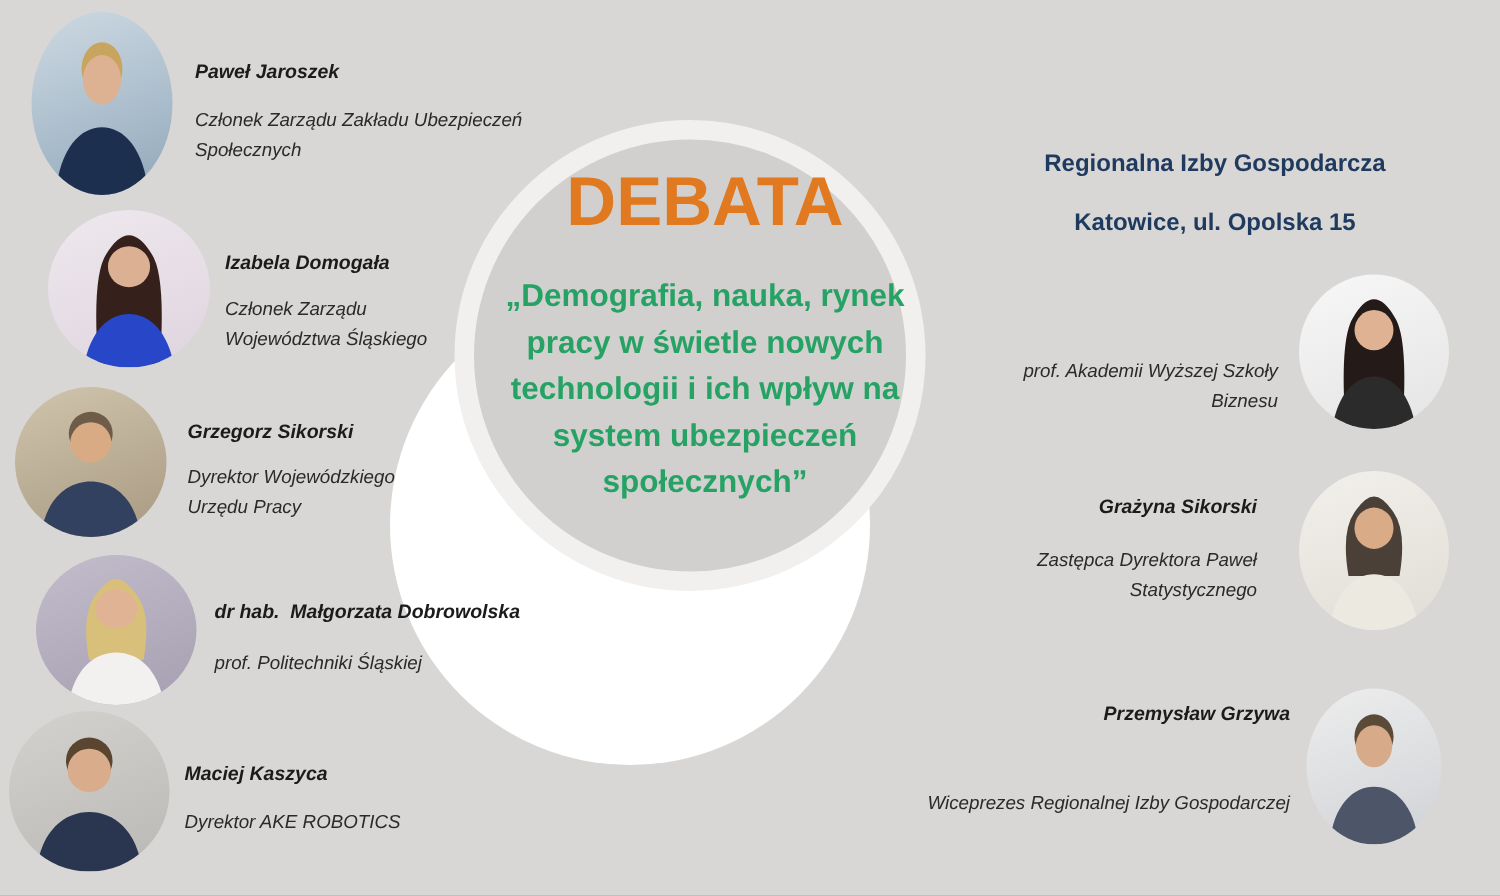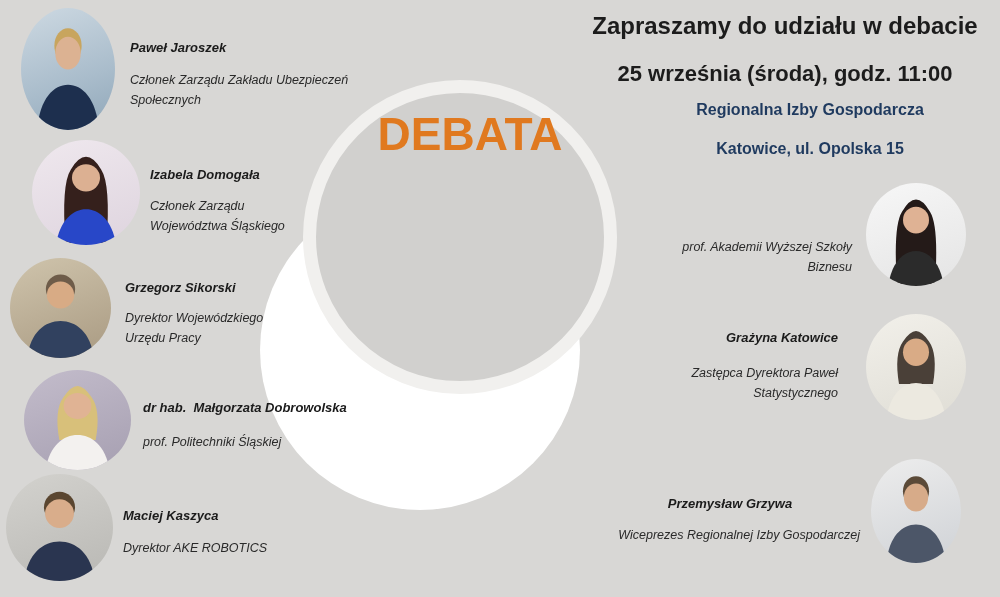--- a/index.html
+++ b/index.html
@@ -58,38 +58,35 @@
   .av-r2{left:866px;top:314px;width:100px;height:106px;--hair:#4a4038;--skin:#d9ab86;--suit:#ece9e0;background:linear-gradient(160deg,#f2f0ea 0%,#dfddd5 100%);}
   .av-r3{left:871px;top:459px;width:90px;height:104px;--hair:#5b4a38;--skin:#d7ab89;--suit:#4c5668;background:linear-gradient(160deg,#ededed 0%,#cfd2d6 100%);}
   
   .nm-l1{left:130px;top:40px;}   .tt-l1{left:130px;top:70px;width:235px;}
   .nm-l2{left:150px;top:167px;}  .tt-l2{left:150px;top:196px;width:165px;}
   .nm-l3{left:125px;top:280px;}  .tt-l3{left:125px;top:308px;width:175px;}
   .nm-l4{left:143px;top:400px;}  .tt-l4{left:143px;top:432px;width:230px;}
   .nm-l5{left:123px;top:508px;}  .tt-l5{left:123px;top:538px;width:220px;}
   .nm-r1{right:148px;top:205px;width:260px;} .tt-r1{right:148px;top:237px;width:170px;}
   .nm-r2{right:162px;top:330px;width:260px;} .tt-r2{right:162px;top:363px;width:175px;}
-  .nm-r3{right:140px;top:496px;width:260px;text-align:center;} .tt-r3{right:140px;top:525px;width:320px;}
+  .nm-r3{right:140px;top:468px;width:260px;} .tt-r3{right:140px;top:525px;width:320px;}
 </style>
 </head>
 <body>
 
 <div class="poster">
 
   <div class="circle-white"></div>
   <div class="circle-main"></div>
 
   <div class="center-block">
     <h1 class="debate-title">DEBATA</h1>
+    <p class="debate-topic">„Demografia, nauka, rynek pracy w świetle nowych technologii i ich wpływ na system ubezpieczeń społecznych”</p>
   </div>
 
-  <div class="header-block">
-    <p class="invite-line">Zapraszamy do udziału w debacie</p>
-    <p class="datetime-line">25 września (środa), godz. 11:00</p>
-  </div>
   <div class="venue-block">
     <p class="venue-name">Regionalna Izby Gospodarcza</p>
     <p class="venue-address">Katowice, ul. Opolska 15</p>
   </div>
 
   <div class="avatar av-l1">
     <svg viewBox="0 0 100 100" preserveAspectRatio="none">
       <circle class="hair" cx="50" cy="31" r="14.5"></circle>
         <circle class="face" cx="50" cy="37" r="13.5"></circle>
       <path class="bodyshape" d="M17 100 C20 74 35 63 50 63 C65 63 80 74 83 100 Z"></path>
@@ -140,21 +137,21 @@
 
   <div class="sp-title right-al tt-r1">prof. Akademii Wyższej Szkoły Biznesu</div>
   <div class="avatar av-r1">
     <svg viewBox="0 0 100 100" preserveAspectRatio="none">
       <path class="hair" d="M31 98 Q27 42 36 28 Q43 16 50 16 Q57 16 64 28 Q73 42 69 98 Z"></path>
       <circle class="face" cx="50" cy="36" r="13"></circle>
       <path class="bodyshape" d="M22 100 C26 76 38 66 50 66 C62 66 74 76 78 100 Z"></path>
     </svg>
   </div>
 
-  <div class="sp-name right-al nm-r2">Grażyna Katowice</div>
+  <div class="sp-name right-al nm-r2">Grażyna Sikorski</div>
   <div class="sp-title right-al tt-r2">Zastępca Dyrektora Paweł Statystycznego</div>
   <div class="avatar av-r2">
     <svg viewBox="0 0 100 100" preserveAspectRatio="none">
       <path class="hair" d="M33 66 Q28 38 37 26 Q44 16 50 16 Q56 16 63 26 Q72 38 67 66 Z"></path>
       <circle class="face" cx="50" cy="36" r="13"></circle>
       <path class="bodyshape" d="M20 100 C24 75 37 65 50 65 C63 65 76 75 80 100 Z"></path>
     </svg>
   </div>
 
   <div class="sp-name right-al nm-r3">Przemysław Grzywa</div>

